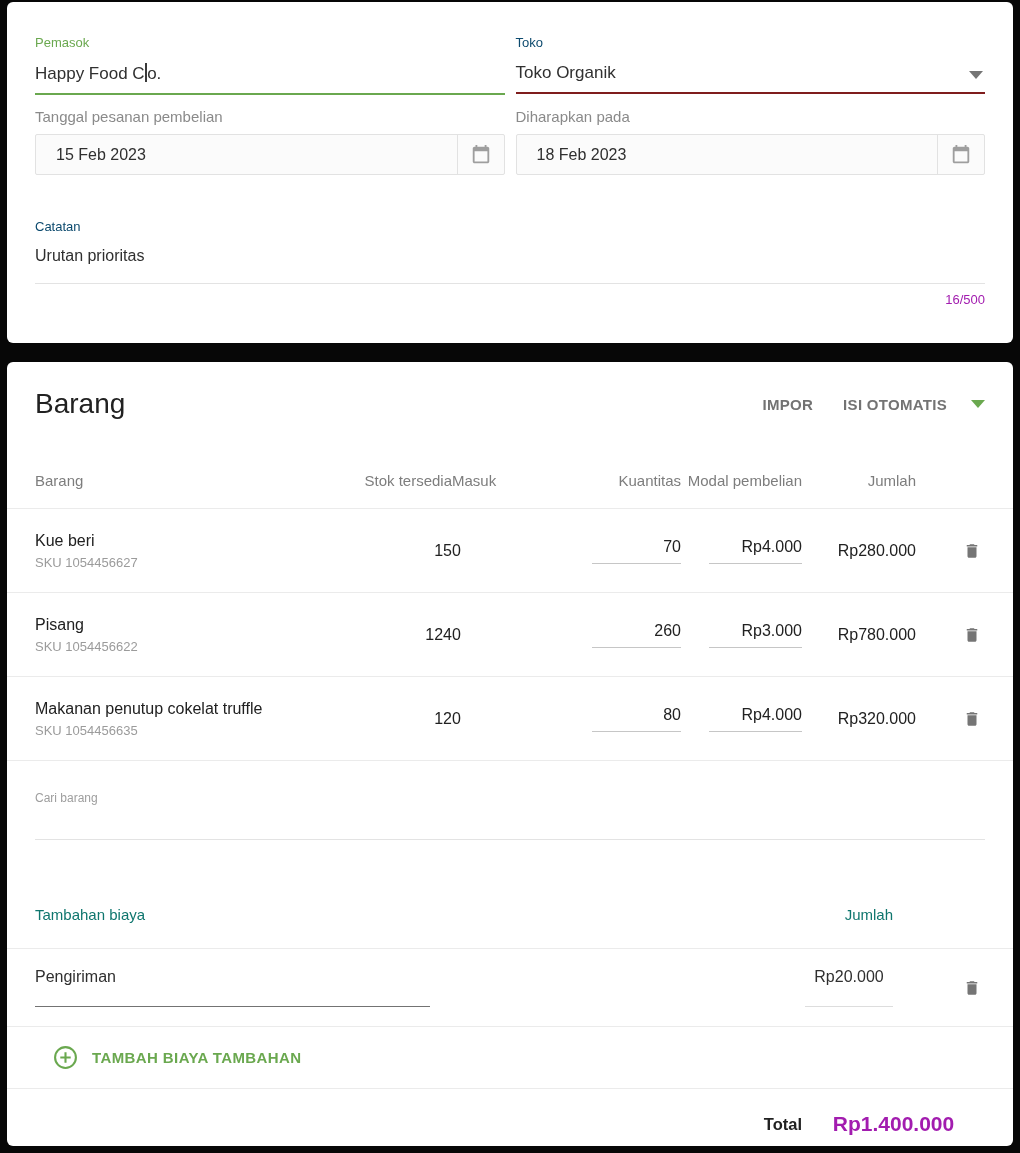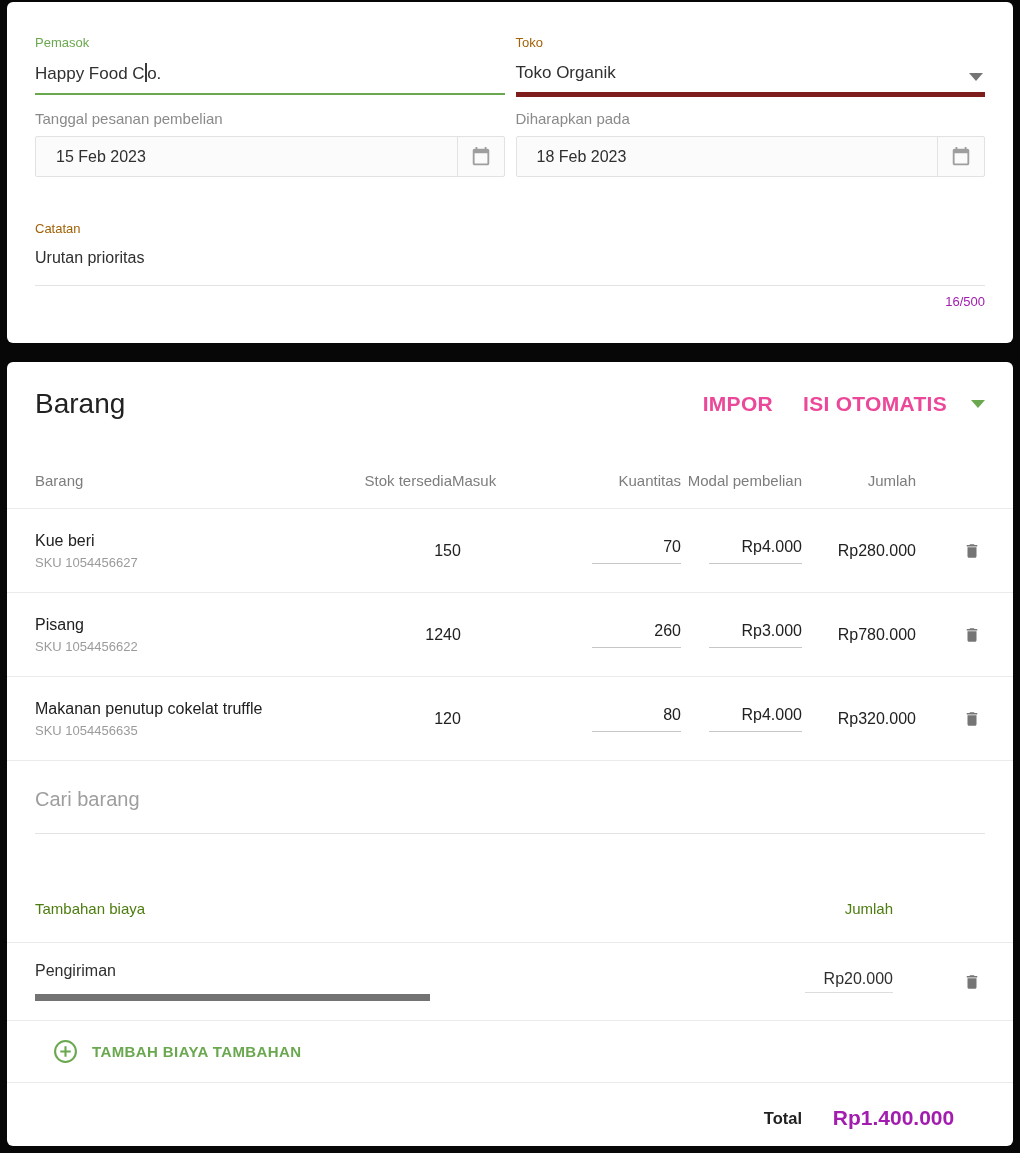--- a/index.html
+++ b/index.html
@@ -14,29 +14,29 @@
     border-radius: 6px;
     margin: 0 7px;
     padding: 0 28px;
   }
   .card-top { margin-top: 2px; height: 341px; }
   .card-bottom { margin-top: 19px; height: 784px; }
 
   
   .form-row { display: flex; gap: 11px; }
   .col { flex: 1; position: relative; }
-  .field-label-sm { font-size: 13px; color: #a16207; }
+  .field-label-sm { font-size: 13px; color: #0c4a6e; }
   .field-label-sm.green { color: #6aa84f; }
   .pt-33 { padding-top: 33px; }
   .text-input {
     font-size: 17px; color: #303030;
     margin-top: 13px; padding-bottom: 9px;
   }
   .supplier-input { border-bottom: 2px solid #6aa84f; }
-  .select-input { border-bottom: 5px solid #7f1d1d; }
+  .select-input { border-bottom: 2px solid #7f1d1d; }
   .text-cursor {
     display: inline-block; width: 1.5px; height: 19px;
     background: #3a3a3a; vertical-align: -3px; margin: 0 0.5px;
   }
   .select-caret {
     position: absolute; right: 2px; bottom: 16px;
     width: 0; height: 0;
     border-left: 7px solid transparent; border-right: 7px solid transparent;
     border-top: 8px solid #757575;
   }
@@ -59,21 +59,21 @@
     font-size: 16px; color: #2f2f2f;
     margin-top: 13px; padding-bottom: 18px;
     border-bottom: 1px solid #e3e3e3;
   }
   .notes-counter { text-align: right; font-size: 13px; color: #a21caf; margin-top: 8px; }
 
   
   .items-header { display: flex; align-items: center; padding-top: 26px; }
   .items-title { flex: 1; font-size: 28px; color: #212121; font-weight: 400; }
   .action-btn {
-    color: #ec4899; font-weight: bold; font-size: 21px;
+    color: #737373; font-weight: bold; font-size: 15px;
     letter-spacing: 0.3px; margin-left: 30px; cursor: pointer;
   }
   .green-caret {
     width: 0; height: 0; margin-left: 24px; align-self: center;
     border-left: 7px solid transparent; border-right: 7px solid transparent;
     border-top: 8px solid #6aa84f; cursor: pointer;
   }
 
   .thead {
     display: flex; align-items: center; margin-top: 33px; height: 55px;
@@ -97,34 +97,34 @@
     border-bottom: 1px solid #c6c6c6; padding-bottom: 7px;
   }
   .qty-input { min-width: 89px; }
   .cost-input { min-width: 93px; }
   .trash-btn { color: #757575; cursor: pointer; display: inline-flex; }
 
   .search-block { padding-top: 27px; }
   .search-input {
     width: 100%; border: 0; outline: none; background: transparent;
     font-family: "Liberation Sans", sans-serif;
-    font-size: 20px; color: #2f2f2f;
-    padding-bottom: 22px; border-bottom: 1px solid #e3e3e3;
+    font-size: 12px; color: #2f2f2f;
+    padding-bottom: 34px; border-bottom: 1px solid #e3e3e3;
   }
   .search-input::placeholder { color: #9e9e9e; opacity: 1; }
 
-  .fees-header { display: flex; margin-top: 66px; font-size: 15px; color: #4d7c0f; }
+  .fees-header { display: flex; margin-top: 66px; font-size: 15px; color: #0f766e; }
   .fees-header-label { flex: 1; }
   .fees-header-amount { margin-right: 92px; }
   .fees-top-divider { margin-top: 25px; }
 
   .fee-row { display: flex; align-items: center; height: 77px; font-size: 16px; color: #2f2f2f; }
-  .fee-name { width: 395px; border-bottom: 7px solid #737373; padding-bottom: 14px; }
+  .fee-name { width: 395px; border-bottom: 1px solid #737373; padding-bottom: 20px; }
   .fee-spacer { flex: 1; }
-  .fee-amt { width: 88px; text-align: right; border-bottom: 1px solid #dddddd; padding-bottom: 4px; margin-right: 23px; }
+  .fee-amt { width: 88px; text-align: center; border-bottom: 1px solid #dddddd; padding-bottom: 20px; margin-right: 23px; }
 
   .add-fee-row { display: flex; align-items: center; height: 61px; padding-left: 18px; cursor: pointer; }
   .add-fee-icon { color: #6aa84f; display: inline-flex; }
   .add-fee-label { color: #6aa84f; font-weight: bold; font-size: 15px; letter-spacing: 0.4px; margin-left: 14px; }
 
   .total-row { display: flex; align-items: center; justify-content: flex-end; height: 70px; }
   .total-label { font-size: 16.5px; font-weight: bold; color: #212121; }
   .total-value { width: 183px; text-align: center; font-size: 21px; font-weight: bold; color: #a21caf; }
 </style>
 </head>

